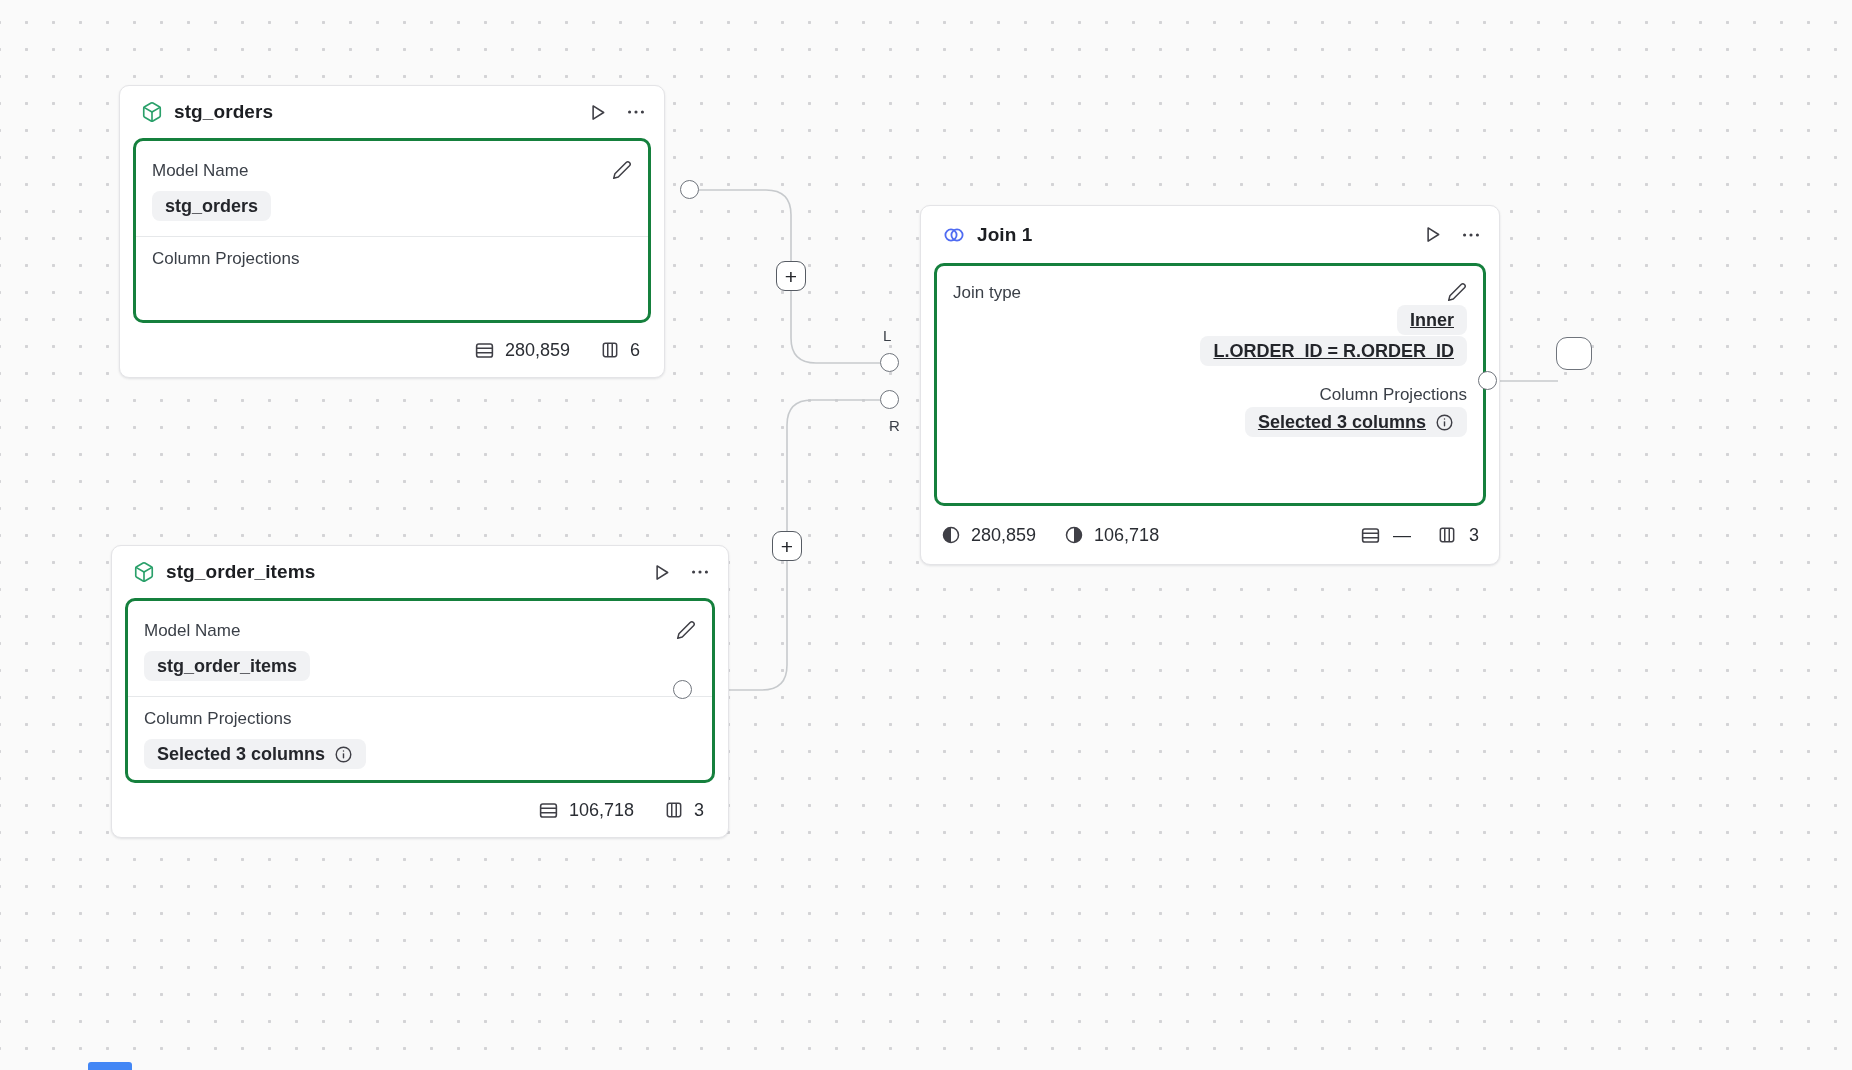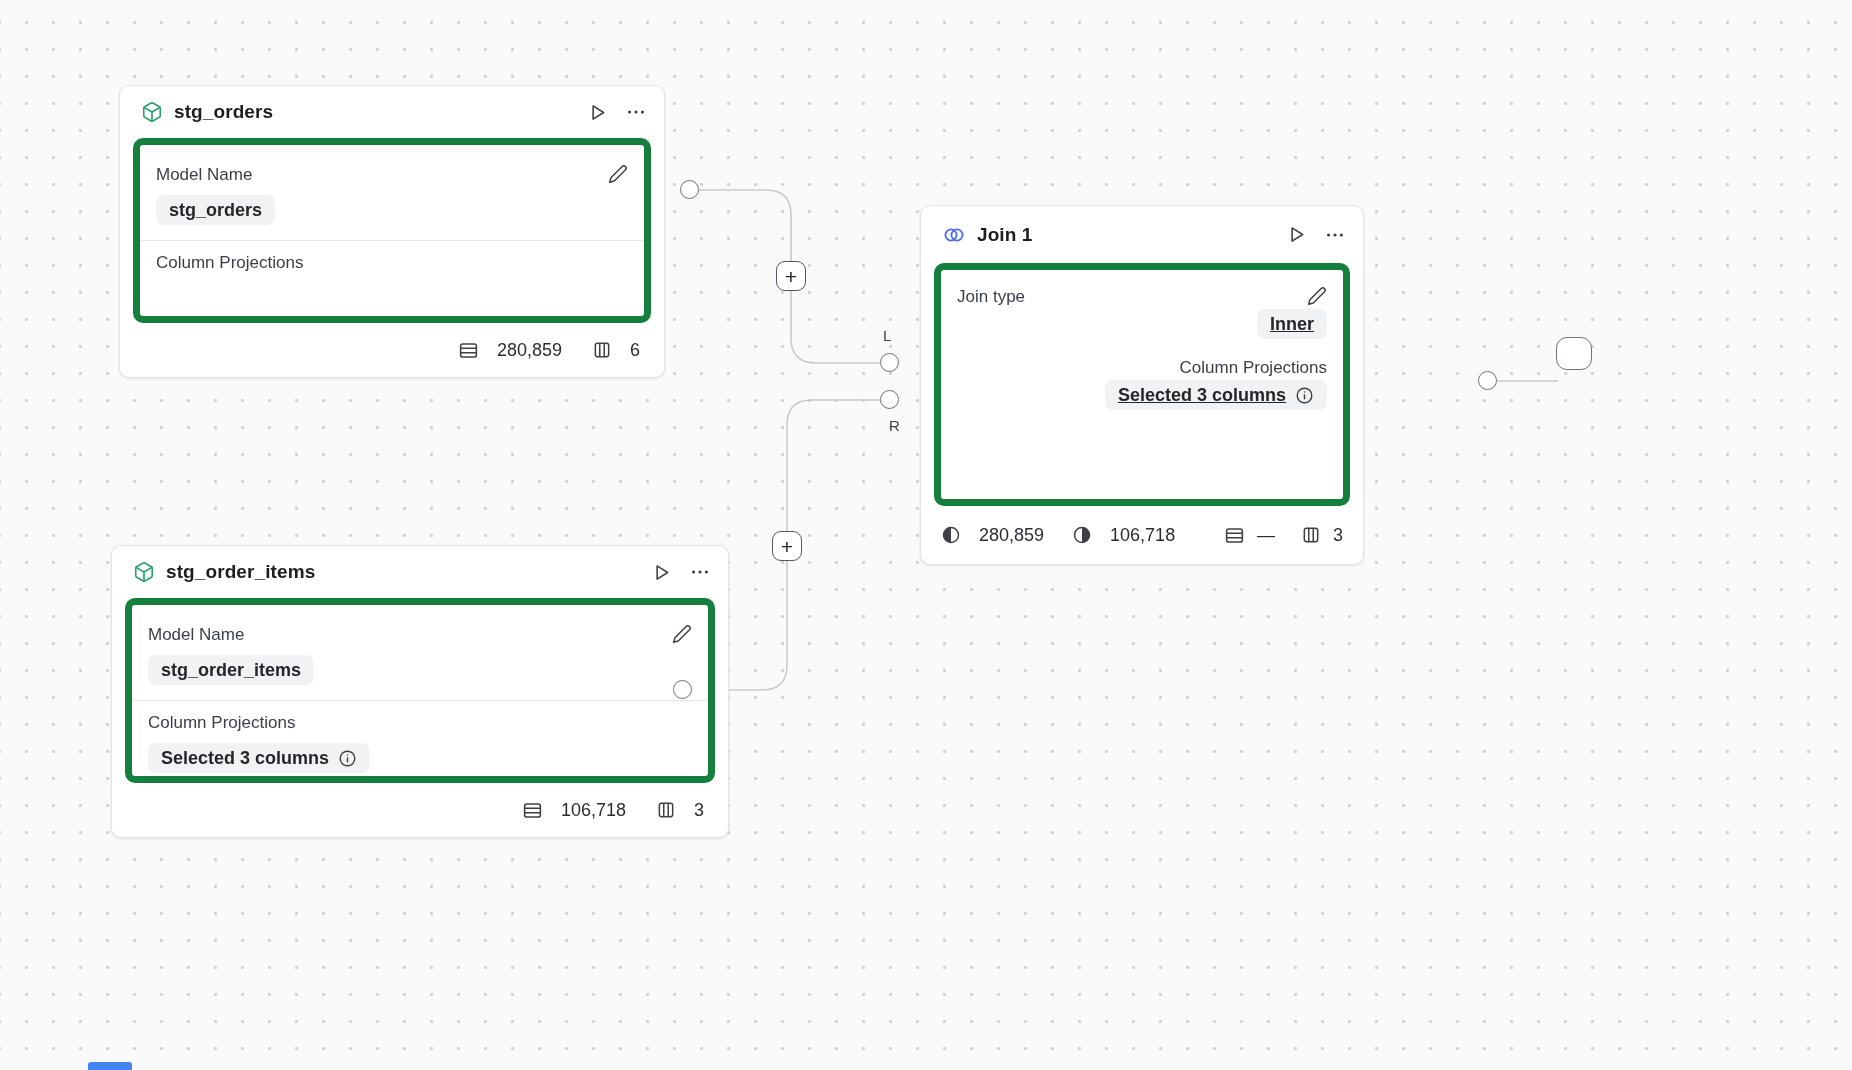--- a/index.html
+++ b/index.html
@@ -21,41 +21,41 @@
   }
   .node-header { display: flex; align-items: center; gap: 11px; padding: 0 17px 0 21px; }
   .model-node .node-header { height: 52px; }
   .join-node  .node-header { height: 57px; }
   .node-title { font-size: 19px; font-weight: 700; color: #1c1e22; letter-spacing: .1px; }
   .spacer { flex: 1; }
   .hdr-actions { display: inline-flex; align-items: center; gap: 17px; }
   .icon { display: inline-flex; align-items: center; justify-content: center; flex: none; }
   .icon-btn { cursor: pointer; }
 
-  .inner-card { margin: 0 13px; border: 7px solid #15803d; border-radius: 10px; background: #fff; padding: 19px 16px 16px; }
+  .inner-card { margin: 0 13px; border: 3px solid #15803d; border-radius: 10px; background: #fff; padding: 19px 16px 16px; }
   .model-node .inner-card { height: 185px; }
   .join-node  .inner-card { height: 243px; padding-top: 16px; text-align: right; }
   .field-row { display: flex; align-items: flex-start; justify-content: space-between; }
   .field-label { font-size: 17px; font-weight: 500; color: #3a3f47; line-height: 22px; }
   .chip {
     display: inline-flex; align-items: center; gap: 9px; background: #f1f2f4; border-radius: 8px;
     padding: 0 13px; height: 30px; margin-top: 9px; font-size: 18px; font-weight: 700; color: #24262b;
     white-space: nowrap; max-width: 100%;
   }
   .join-node .chip { margin-top: 1px; text-decoration: underline; }
   .mt-sm { margin-top: 12px; }
   .mt-md { margin-top: 18px; }
   .divider { border-top: 1px solid #e6e8ea; margin: 15px -16px 11px; height: 0; }
 
   .node-footer { flex: 1; display: flex; align-items: center; }
   .model-node .node-footer { justify-content: flex-end; gap: 30px; padding-right: 24px; }
   .join-node  .node-footer { justify-content: space-between; padding: 0 20px 0 20px; }
   .fgroup { display: inline-flex; align-items: center; gap: 28px; }
   .fgroup-right { gap: 26px; }
-  .stat { display: inline-flex; align-items: center; gap: 18px; }
+  .stat { display: inline-flex; align-items: center; gap: 10px; }
   .fgroup-right .stat { gap: 12px; }
   .stat-num { font-size: 18px; font-weight: 500; color: #2a2d33; }
 
   .port { position: absolute; width: 19px; height: 19px; background: #fff; border: 1.6px solid #6f747c; border-radius: 50%; cursor: pointer; }
   .port-label { position: absolute; font-size: 15px; font-weight: 500; color: #3a3f47; }
 
   .plus-btn {
     position: absolute; width: 30px; height: 30px; background: #fff; border: 1.6px solid #565b63;
     border-radius: 9px; display: flex; align-items: center; justify-content: center;
     font-size: 21px; font-weight: 400; color: #24262b; line-height: 1; cursor: pointer;
@@ -213,21 +213,21 @@
           <svg viewBox="0 0 24 24" width="20" height="20" fill="none" stroke="#3f3f46" stroke-width="1.8">
               <rect x="4" y="4" width="16" height="16" rx="2.5"></rect>
               <path d="M9.3 4v16M14.7 4v16"></path>
             </svg>
         </span>
         <span class="stat-num">3</span>
       </span>
     </div>
   </div>
 
-  <div class="node join-node" style="left:920px; top:205px; width:444px; height:360px;">
+  <div class="node join-node" style="left:920px; top:205px; width:580px; height:360px;">
     <div class="node-header">
       <span class="icon">
         <svg viewBox="0 0 24 24" width="24" height="24" fill="none" stroke="#4f6bf2" stroke-width="1.8">
             <circle cx="9" cy="12" r="5.6"></circle>
             <circle cx="15" cy="12" r="5.6"></circle>
           </svg>
       </span>
       <span class="node-title">Join 1</span>
       <span class="spacer"></span>
       <span class="hdr-actions">
@@ -252,20 +252,25 @@
           <svg viewBox="0 0 24 24" width="20" height="20" fill="none" stroke="#3f3f46" stroke-width="1.8" stroke-linecap="round" stroke-linejoin="round">
               <path d="M17 3a2.83 2.83 0 0 1 4 4L7.5 20.5 2 22l1.5-5.5Z"></path>
             </svg>
         </span>
       </div>
       <div>
         <span class="chip">
           <span>Inner</span>
         </span>
       </div>
+      <div>
+        <span class="chip">
+          <span>L.ORDER_ID = R.ORDER_ID</span>
+        </span>
+      </div>
       <div class="field-label mt-md">Column Projections</div>
       <div>
         <span class="chip">
           <span>Selected 3 columns</span>
           <span class="icon">
             <svg viewBox="0 0 24 24" width="19" height="19" fill="none" stroke="#3f3f46" stroke-width="1.8" stroke-linecap="round">
                 <circle cx="12" cy="12" r="9.2"></circle>
                 <path d="M12 11.2v5"></path>
                 <path d="M12 7.6h.01"></path>
               </svg>

